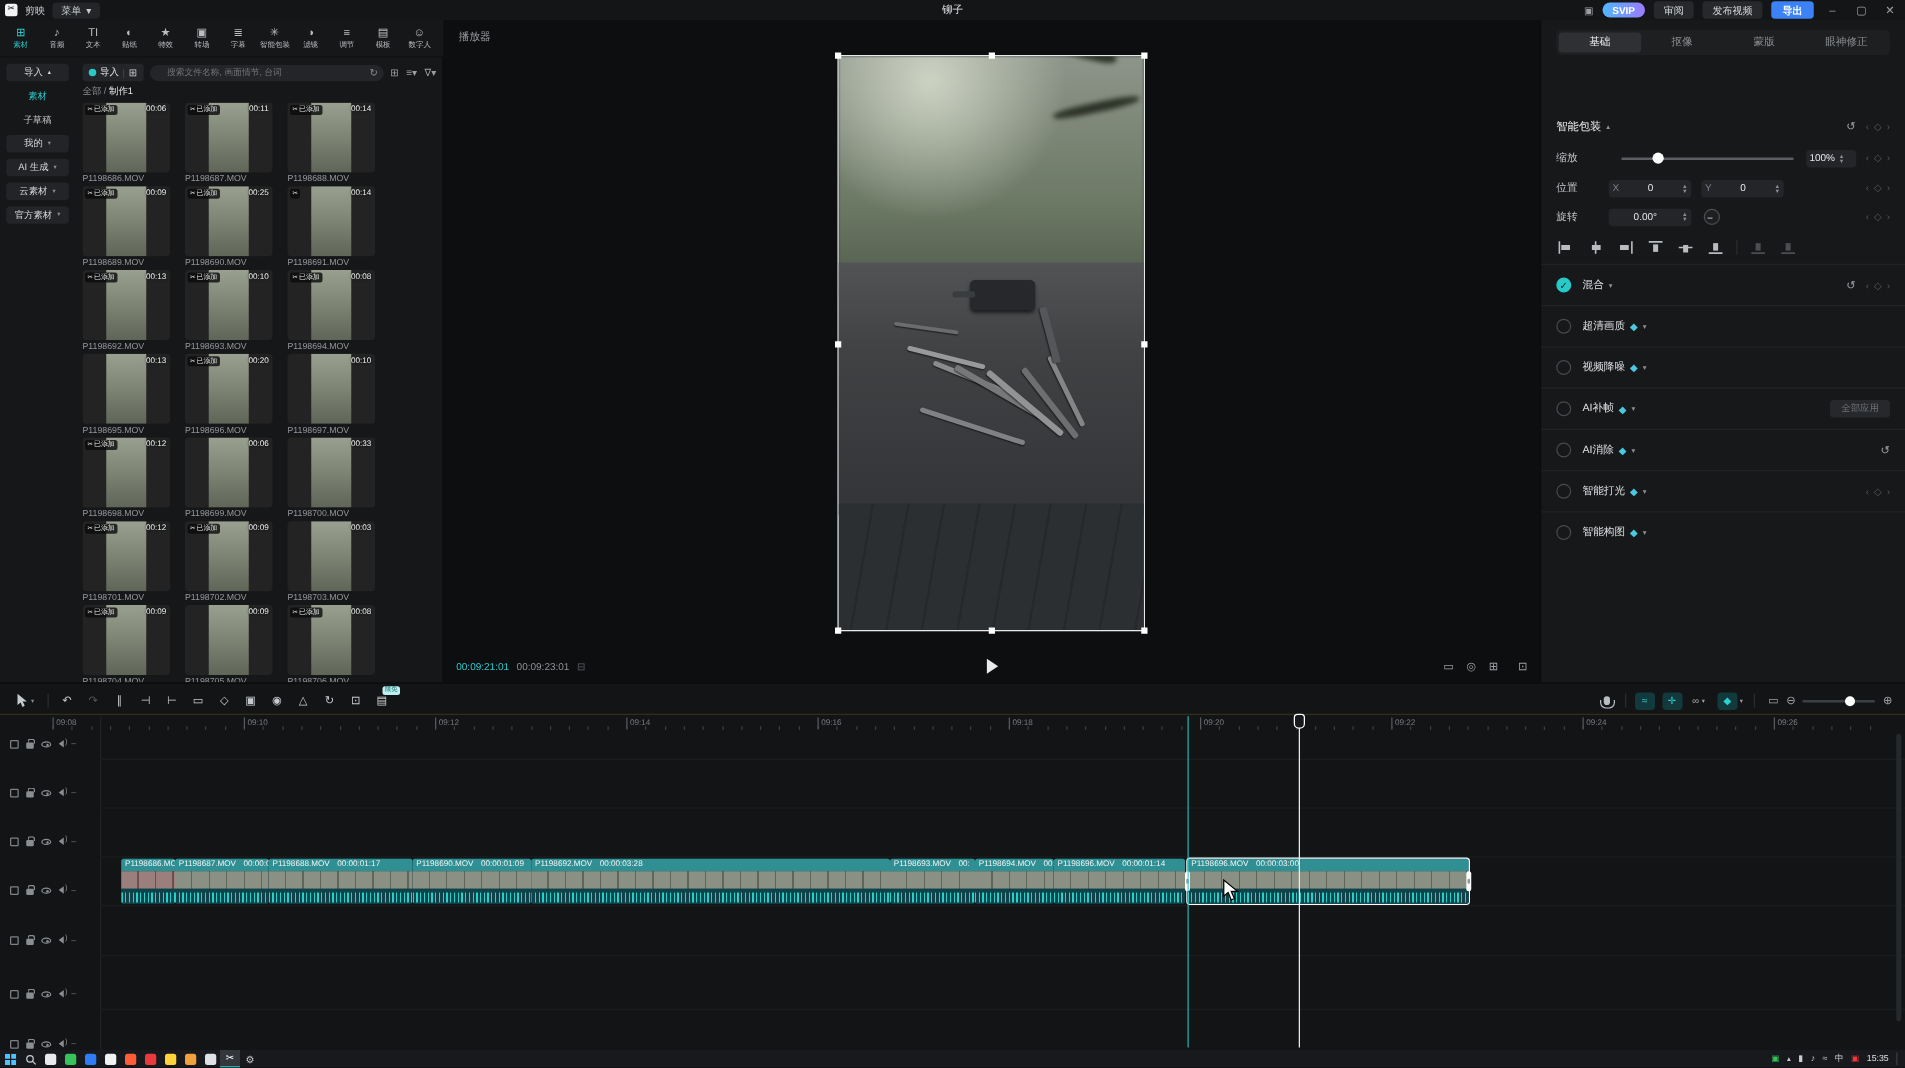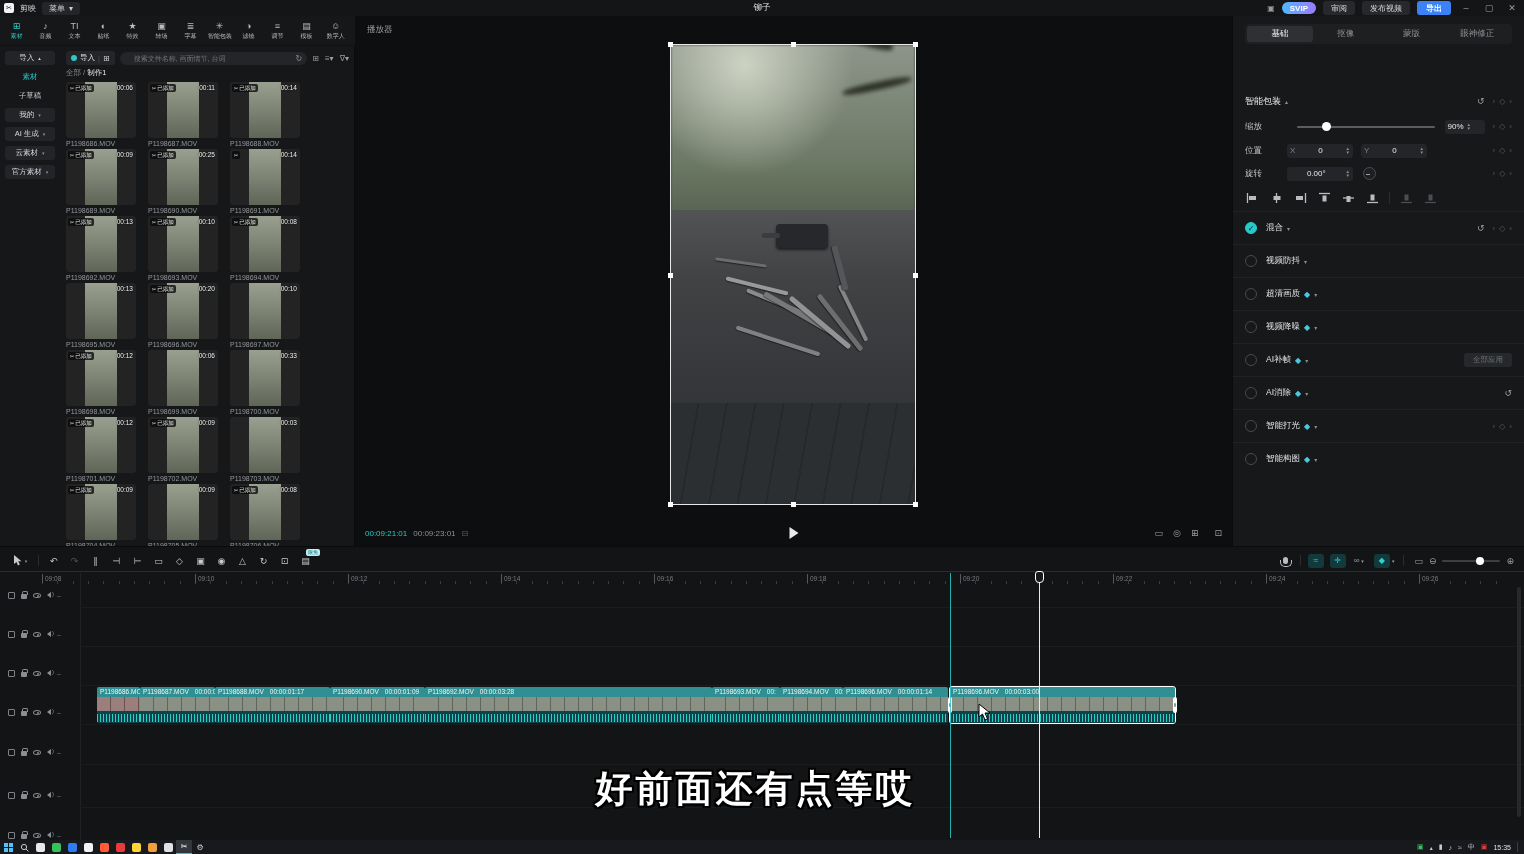--- a/index.html
+++ b/index.html
@@ -555,21 +555,21 @@
             <span>◇</span>
             <span>›</span>
           </span>
       </div>
       <div class="irow" style="height:25px">
         <span class="ilabel">缩放</span>
         <span class="hslider">
             <span class="knob" style="left:18%"></span>
           </span>
         <span class="valbox" style="width:40px">
-          <span>90%</span>
+          <span>100%</span>
             <span class="stp">▲<br>▼</span>
         </span>
         <span class="kf">
             <span>‹</span>
             <span>◇</span>
             <span>›</span>
           </span>
       </div>
       <div class="irow" style="height:23px">
         <span class="ilabel">位置</span>
@@ -658,25 +658,20 @@
           <div class="sect">
             <div class="chk on">✓</div>
             <div class="slab">混合</div>
             <div class="chev">▾</div>
             <div class="reset">↺</div>
             <div class="kf">
               <div style="display:inline">‹</div>
               <div style="display:inline">◇</div>
               <div style="display:inline">›</div>
             </div>
-          </div>
-          <div class="sect">
-            <div class="chk"></div>
-            <div class="slab">视频防抖</div>
-            <div class="chev">▾</div>
           </div>
           <div class="sect">
             <div class="chk"></div>
             <div class="slab">超清画质</div>
             <div class="vip">◆</div>
             <div class="chev">▾</div>
           </div>
           <div class="sect">
             <div class="chk"></div>
             <div class="slab">视频降噪</div>
@@ -1004,21 +999,20 @@
           <div class="hdl" style="left:-2px"></div>
           <div class="hdl" style="right:-2px"></div>
         </div>
       </div>
     <div class="tealline" id="marker" style="left: 950px;"></div>
     <div class="phline" id="phline" style="left: 1039px;"></div>
     <div class="ph-flag" id="phflag" style="left: 1035px; top: 24px;"></div>
     <div class="tl-scroll"></div>
   </div>
 
-  <div class="subtitle">好前面还有点等哎</div>
   <svg class="cursor" style="left:978px;top:703px" width="16" height="18" viewBox="0 0 16 18">
     <path d="M1,1 L1,14 L4.5,11 L7,17 L9.5,15.8 L7,10 L12,10 Z" fill="#fff" stroke="#000" stroke-width="1"></path>
   </svg>
 
   <div class="taskbar" id="taskbar">
       <div class="tb-app">
         <svg width="9" height="9">
           <rect x="0" y="0" width="4" height="4" fill="#4cc2ff"></rect>
           <rect x="5" y="0" width="4" height="4" fill="#4cc2ff"></rect>
           <rect x="0" y="5" width="4" height="4" fill="#4cc2ff"></rect>

